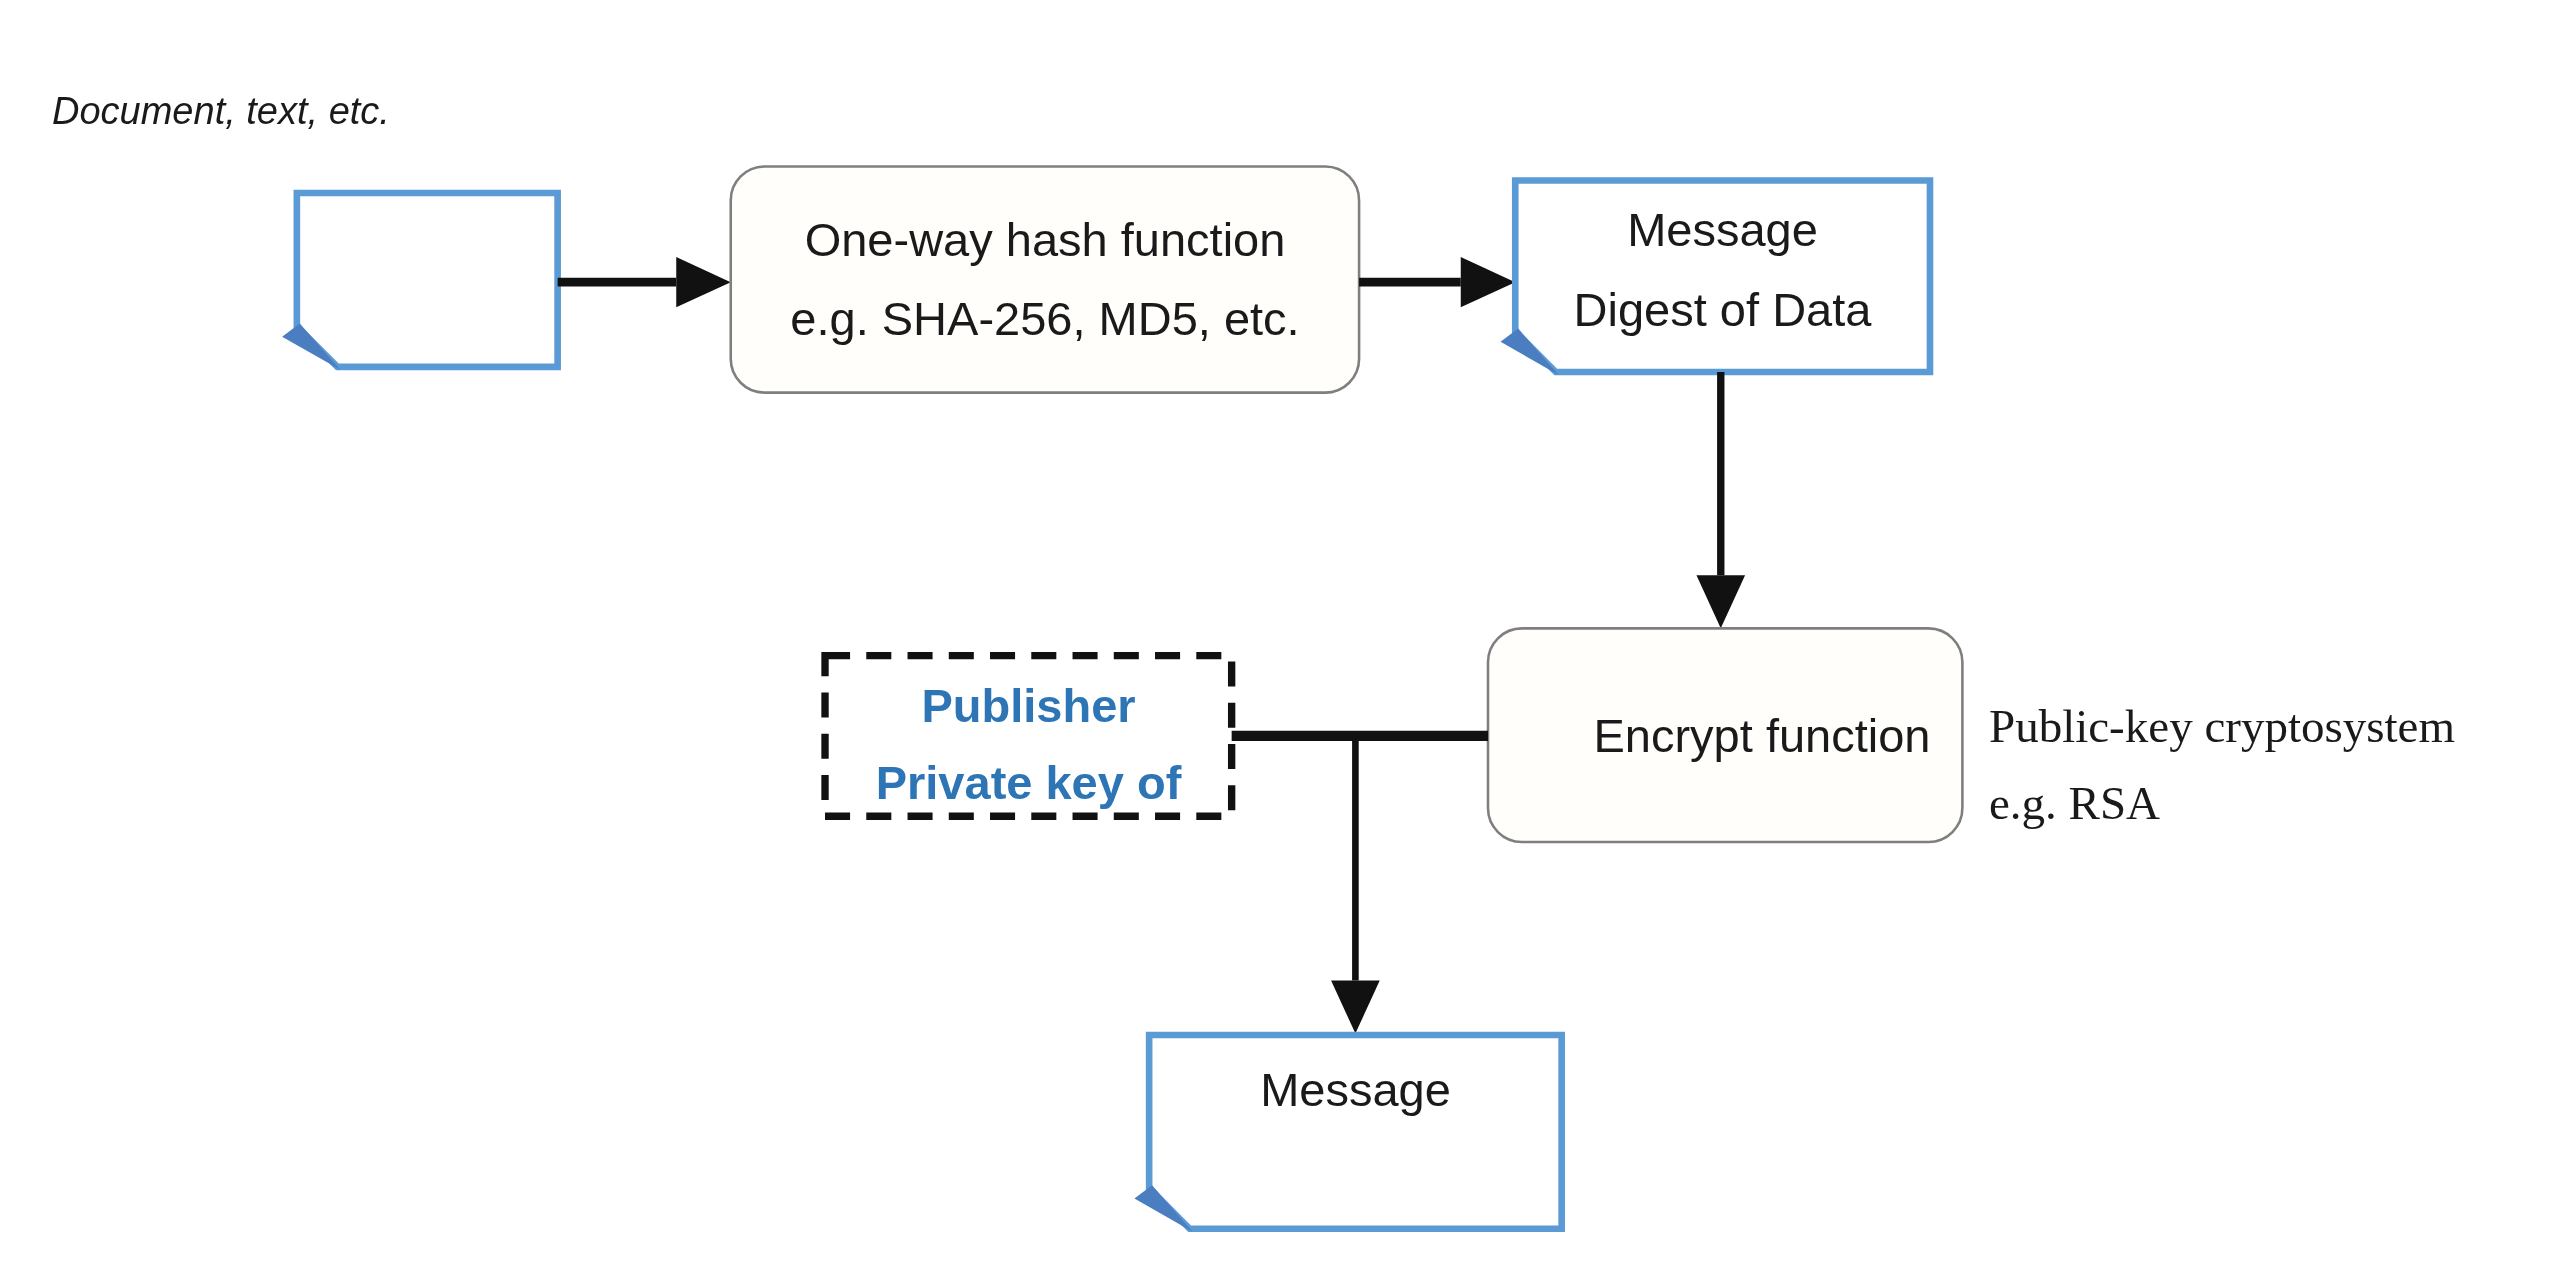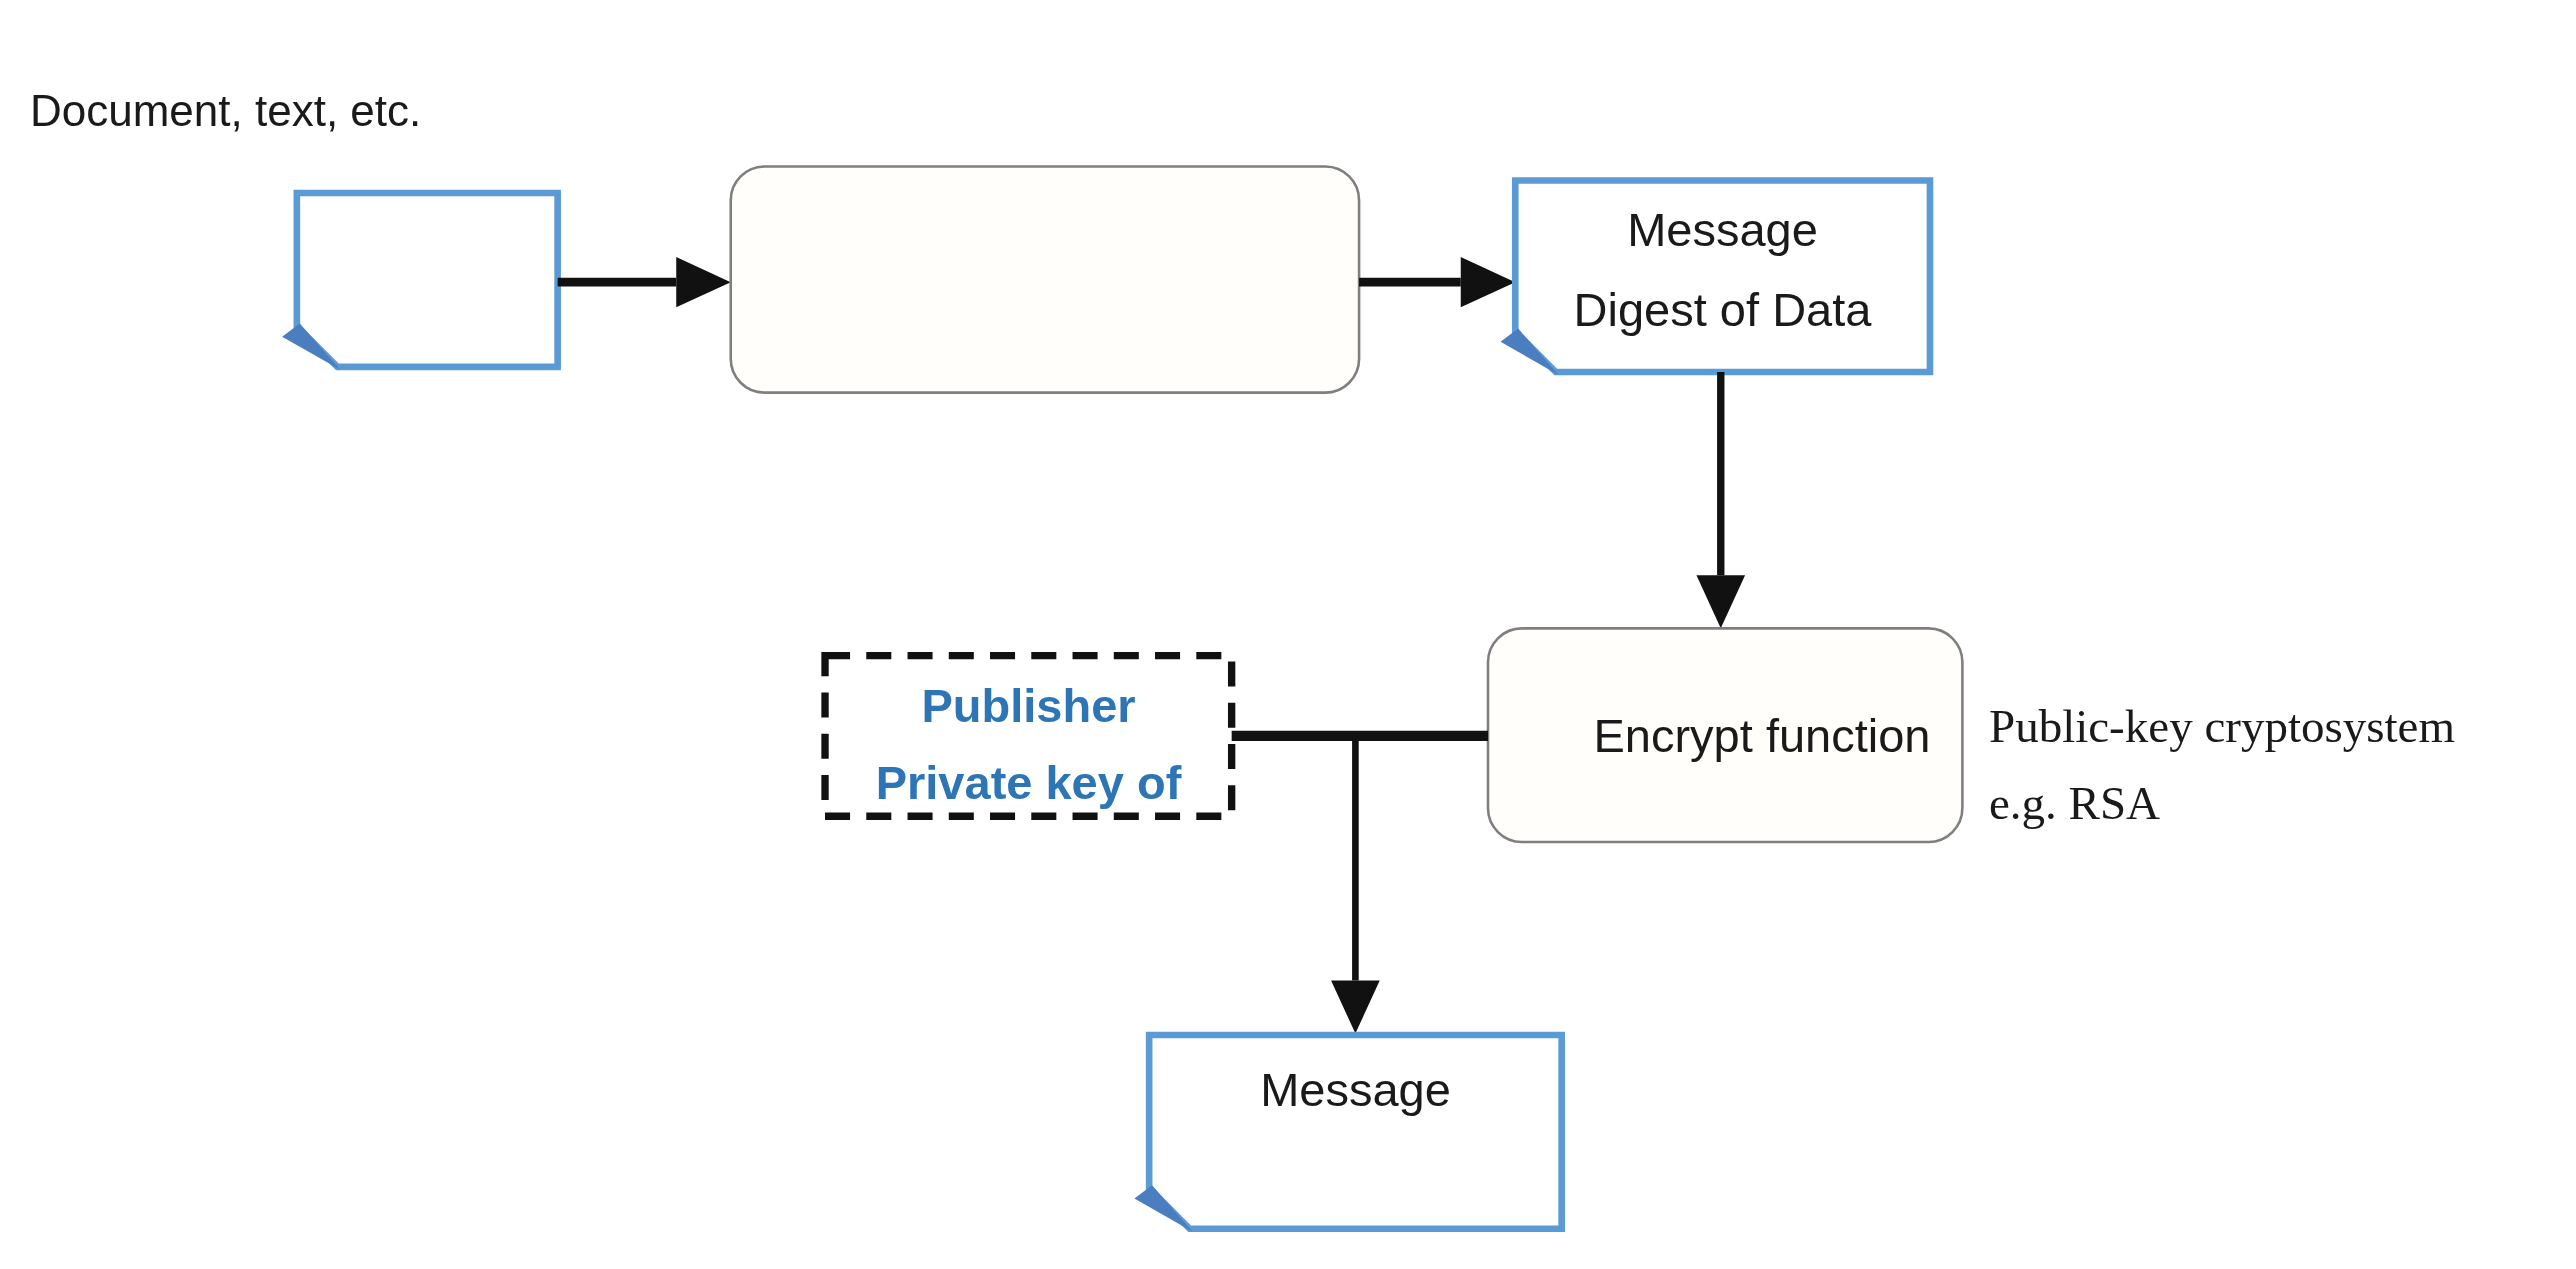--- a/index.html
+++ b/index.html
@@ -7,21 +7,21 @@
     position:relative;
     width:2576px;height:1270px;
     background:#ffffff;
     font-family:"Liberation Sans",sans-serif;
     color:#1a1a1a;
     overflow:hidden;
   }
   .canvas{position:absolute;left:0;top:0;}
   .lbl{position:absolute;font-size:47px;line-height:79px;color:#1a1a1a;}
   .center{text-align:center;}
-  .caption{left:30px;top:81px;font-size:44px;line-height:60px;}
+  .caption{left:52px;top:81px;font-size:38px;line-height:60px;font-style:italic;}
   .data-label{left:297px;top:241px;width:261px;}
   .hash-label{left:731px;top:200px;width:628px;}
   .digest-label{left:1515px;top:190px;width:415px;line-height:80px;}
   .key-label{
     left:825px;top:667px;width:407px;line-height:77px;
     font-weight:bold;color:#2E75B6;
   }
   .encrypt-label{left:1488px;top:696px;width:548px;}
   .annotation{left:1989px;top:688px;line-height:77px;font-family:Liberation Serif, serif;}
   .signature-label{left:1149px;top:1050px;width:413px;line-height:80px;}
@@ -60,20 +60,24 @@
     <line x1="1840" y1="999" x2="1840" y2="1331" stroke="#111111" stroke-width="9"></line>
     <polygon points="1807,1331 1840,1403 1873,1331" fill="#111111"></polygon>
 
     <path d="M1560,1405 H2120 V1668 H1615 L1560,1613 Z" fill="#ffffff" stroke-width="9" stroke-linejoin="miter" stroke="#5B9BD5"></path>
     <path d="M1564,1609 L1619,1672 L1540,1627 Z" fill="#4a7ec0"></path>
   </svg>
 
   <div class="lbl caption">Document, text, etc.</div>
 
 
+  <div class="lbl center hash-label">
+    <span class="line">One-way hash function</span>
+    <span class="line">e.g. SHA-256, MD5, etc.</span>
+  </div>
 
   <div class="lbl center digest-label">
     <span class="line">Message</span>
     <span class="line">Digest of Data</span>
   </div>
 
   <div class="lbl center key-label">
     <span class="line">Publisher</span>
     <span class="line">Private key of</span>
   </div>

